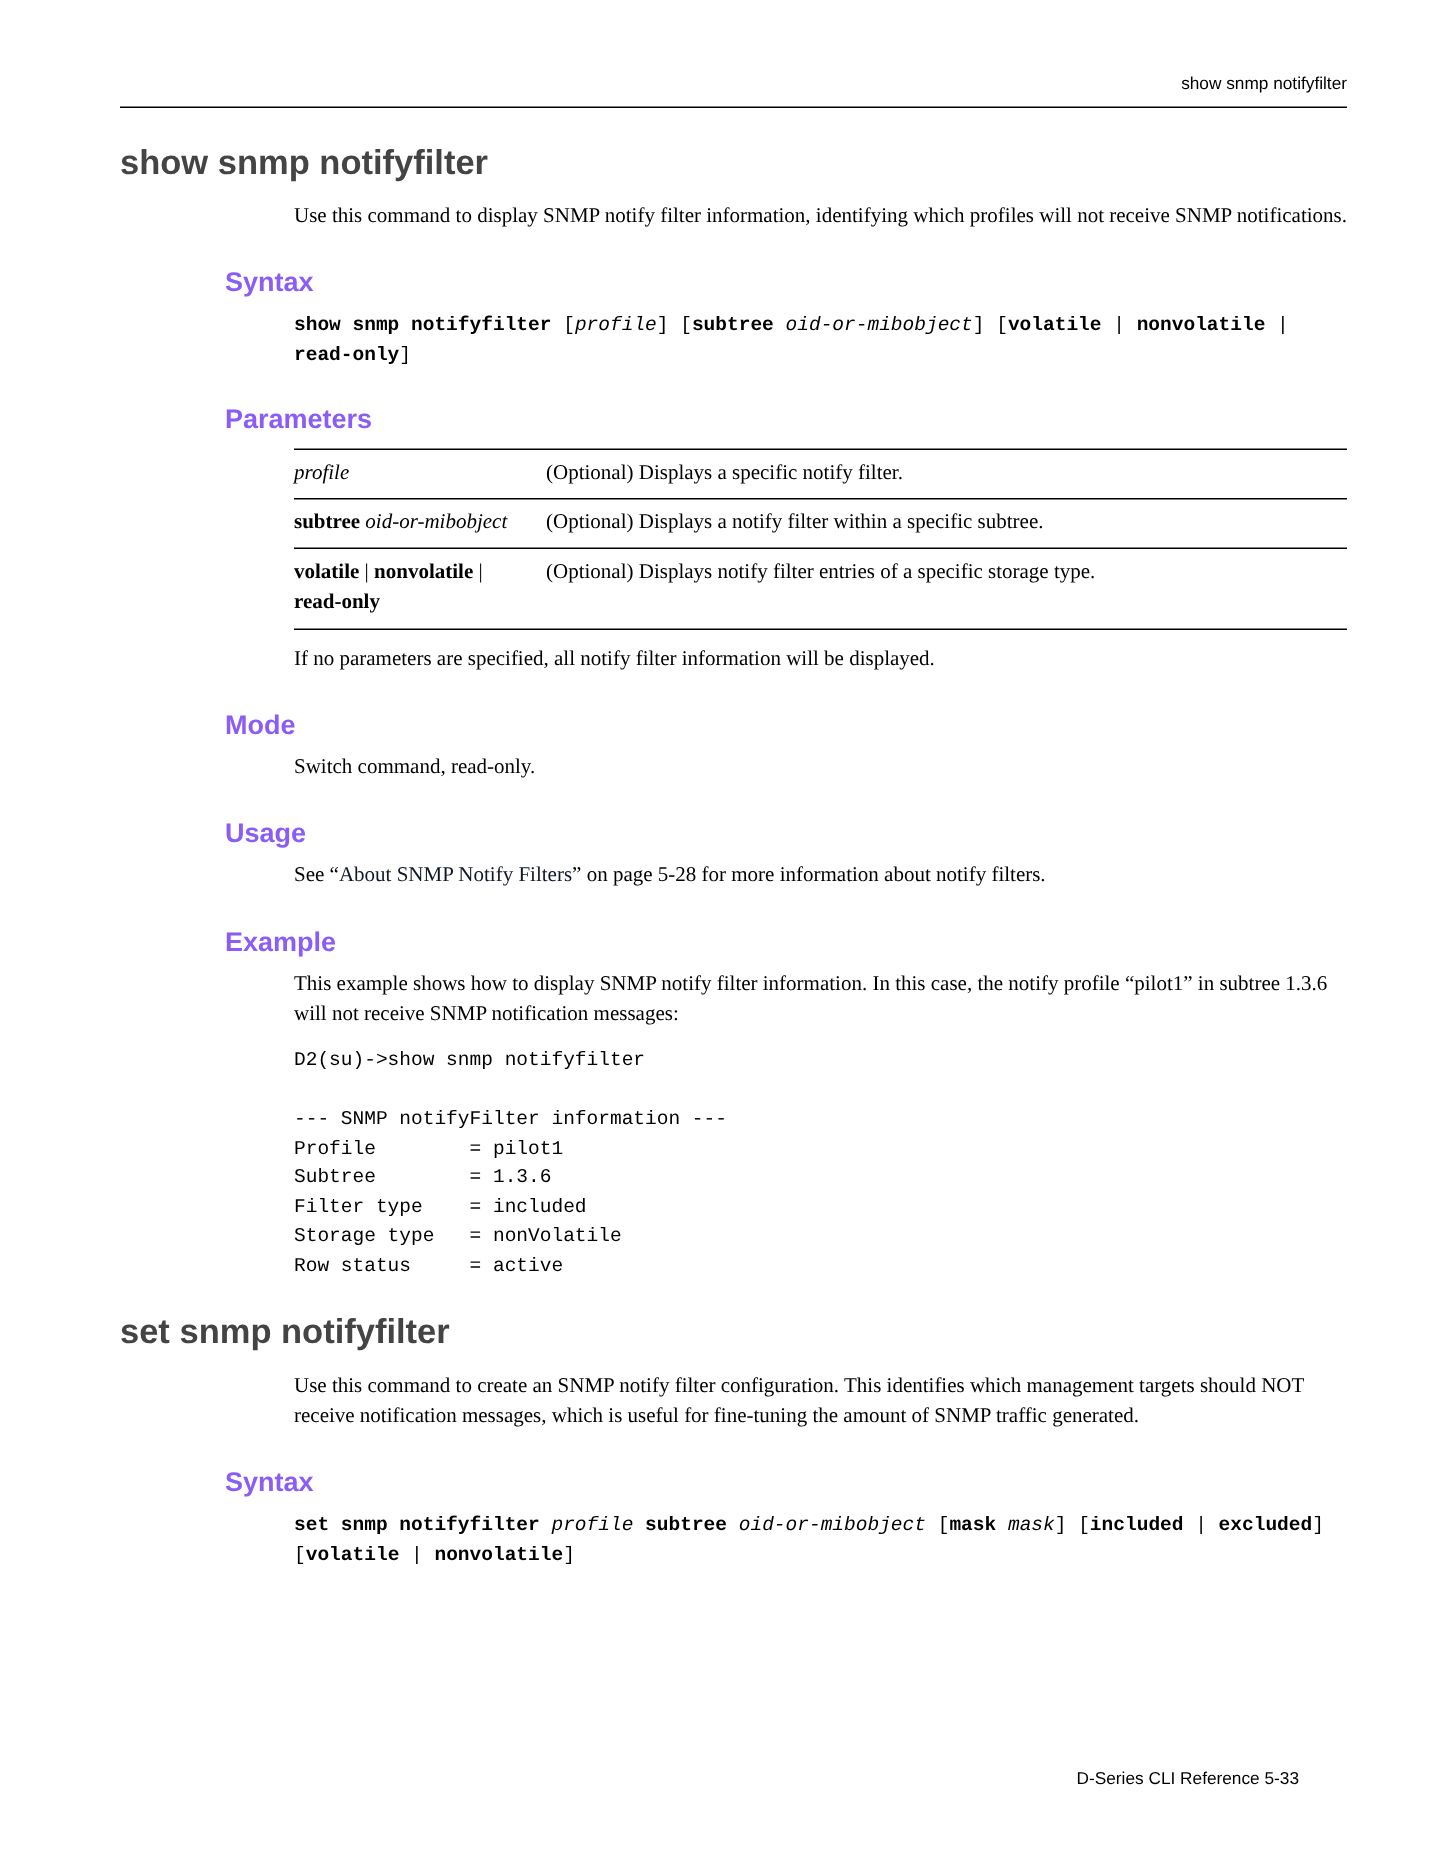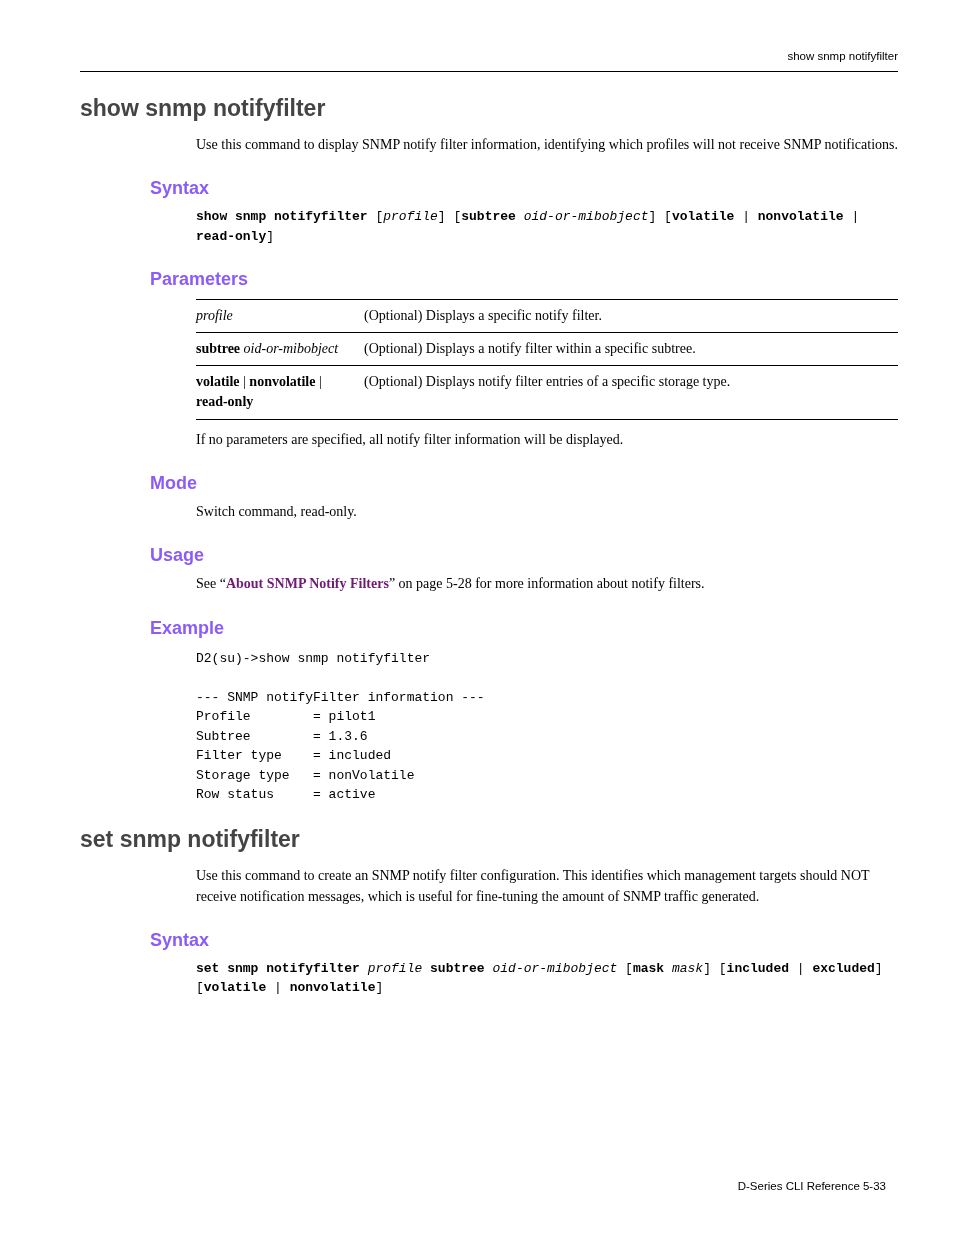--- a/index.html
+++ b/index.html
@@ -73,28 +73,27 @@
     padding: 6px 8px 6px 0;
     vertical-align: top;
   }
   td.pname {
     width: 160px;
     font-family: "Palatino Linotype", Palatino, serif;
   }
   td.pname b { font-weight: bold; }
   td.pname i { font-style: italic; }
   a.xref {
-    color: #701a75;
+    color: #0f172a;
     text-decoration: none;
-    font-weight: bold;
   }
   .footer {
     position: absolute;
     bottom: 40px;
-    right: 68px;
+    right: 88px;
     font-family: Arial, Helvetica, sans-serif;
     font-size: 11.5px;
   }
 </style>
 </head>
 <body>
 
 <div class="page">
   <div class="header-right">show snmp notifyfilter</div>
   <div class="hrun"></div>
@@ -128,20 +127,21 @@
 
     <h2>Mode</h2>
     <p>Switch command, read-only.</p>
 
     <h2>Usage</h2>
     <p>
       <span>See “</span><a class="xref" href="#">About SNMP Notify Filters</a><span>” on page 5-28 for more information about notify filters.</span>
     </p>
 
     <h2>Example</h2>
+    <p>This example shows how to display SNMP notify filter information. In this case, the notify profile “pilot1” in subtree 1.3.6 will not receive SNMP notification messages:</p>
     <pre class="output">D2(su)-&gt;show snmp notifyfilter
 
 --- SNMP notifyFilter information ---
 Profile        = pilot1
 Subtree        = 1.3.6
 Filter type    = included
 Storage type   = nonVolatile
 Row status     = active</pre>
   </div>
 

